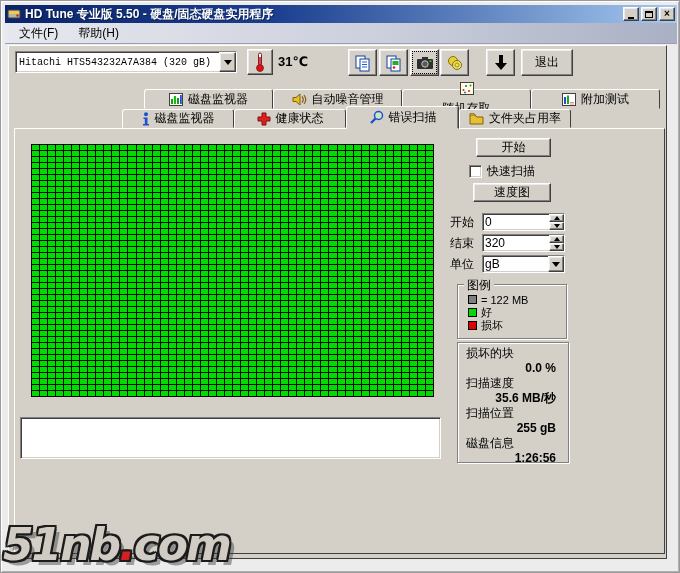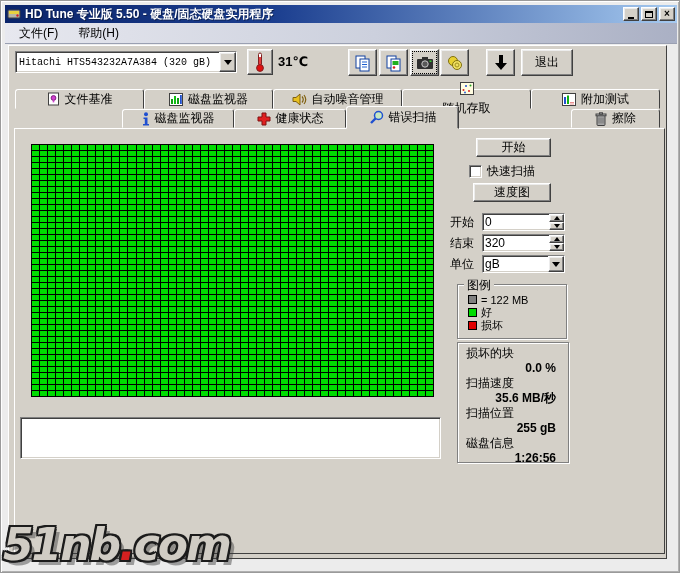--- a/index.html
+++ b/index.html
@@ -189,30 +189,20 @@
       <circle cx="11" cy="11" r="2" fill="none" stroke="#a09020"></circle>
     </svg>
   </div>
   <div class="toolbtn raised" style="left:485px;">
     <svg width="16" height="18" viewBox="0 0 16 18">
       <polygon points="6,1 10,1 10,9 14,9 8,16 2,9 6,9" fill="#000"></polygon>
     </svg>
   </div>
   <div class="exit-btn raised btn">退出</div>
 
-  <div class="tab row1" style="left:14px; width:129px;">
-    <span class="ico">
-      <svg width="13" height="14" viewBox="0 0 13 14">
-          <rect x="1.5" y="1" width="10" height="12" fill="#fff" stroke="#404040"></rect>
-          <circle cx="6.5" cy="6" r="2.4" fill="#d040d0" stroke="#802080"></circle>
-          <rect x="5.7" y="8.4" width="1.6" height="2" fill="#d040d0"></rect>
-        </svg>
-    </span>
-    <span>文件基准</span>
-  </div>
   <div class="tab row1" style="left:143px; width:129px;">
     <span class="ico">
       <svg width="14" height="13" viewBox="0 0 14 13">
           <rect x="0.5" y="0.5" width="13" height="12" fill="#fff" stroke="#404040"></rect>
           <rect x="2" y="6" width="2" height="5" fill="#10a010"></rect>
           <rect x="5" y="3" width="2" height="8" fill="#10c010"></rect>
           <rect x="8" y="5" width="2" height="6" fill="#10a010"></rect>
           <rect x="11" y="2" width="1.8" height="9" fill="#2050d0"></rect>
         </svg>
     </span>
@@ -271,30 +261,28 @@
   </div>
   <div class="tab row2 active" style="left:345px; width:113px;">
     <span class="ico">
       <svg width="15" height="15" viewBox="0 0 15 15">
           <circle cx="9.5" cy="5.5" r="4" fill="#c8e8c0" stroke="#2050d0" stroke-width="1.5"></circle>
           <line x1="6.5" y1="8.5" x2="2" y2="13" stroke="#2050d0" stroke-width="2.4"></line>
         </svg>
     </span>
     <span>错误扫描</span>
   </div>
-  <div class="tab row2" style="left:570px; width:89px;">
+  <div class="tab row2" style="left:458px; width:112px;">
     <span class="ico">
-      <svg width="12" height="14" viewBox="0 0 12 14">
-          <rect x="2" y="3.5" width="8" height="10" rx="1" fill="#a8a8a8" stroke="#404040"></rect>
-          <rect x="1" y="2" width="10" height="1.8" fill="#c0c0c0" stroke="#404040"></rect>
-          <rect x="4.5" y="0.8" width="3" height="1.4" fill="#c0c0c0" stroke="#404040"></rect>
-          <path d="M4 5.5v6M6 5.5v6M8 5.5v6" stroke="#606060" stroke-width="0.8"></path>
+      <svg width="15" height="13" viewBox="0 0 15 13">
+          <path d="M1 3 h5 l1.5 2 H14 v7 H1 z" fill="#e8c030" stroke="#806010"></path>
+          <path d="M1 3 v-1.2 h4.2 l1 1.2" fill="#e8c030" stroke="#806010"></path>
         </svg>
     </span>
-    <span>擦除</span>
+    <span>文件夹占用率</span>
   </div>
 
   <div class="tabpage"></div>
 
   <div class="scan-grid" style="grid-template-columns: repeat(50, 1fr);">
       <div style="background: rgb(0, 220, 0);"></div>
       <div style="background: rgb(0, 220, 0);"></div>
       <div style="background: rgb(0, 220, 0);"></div>
       <div style="background: rgb(0, 220, 0);"></div>
       <div style="background: rgb(0, 220, 0);"></div>

